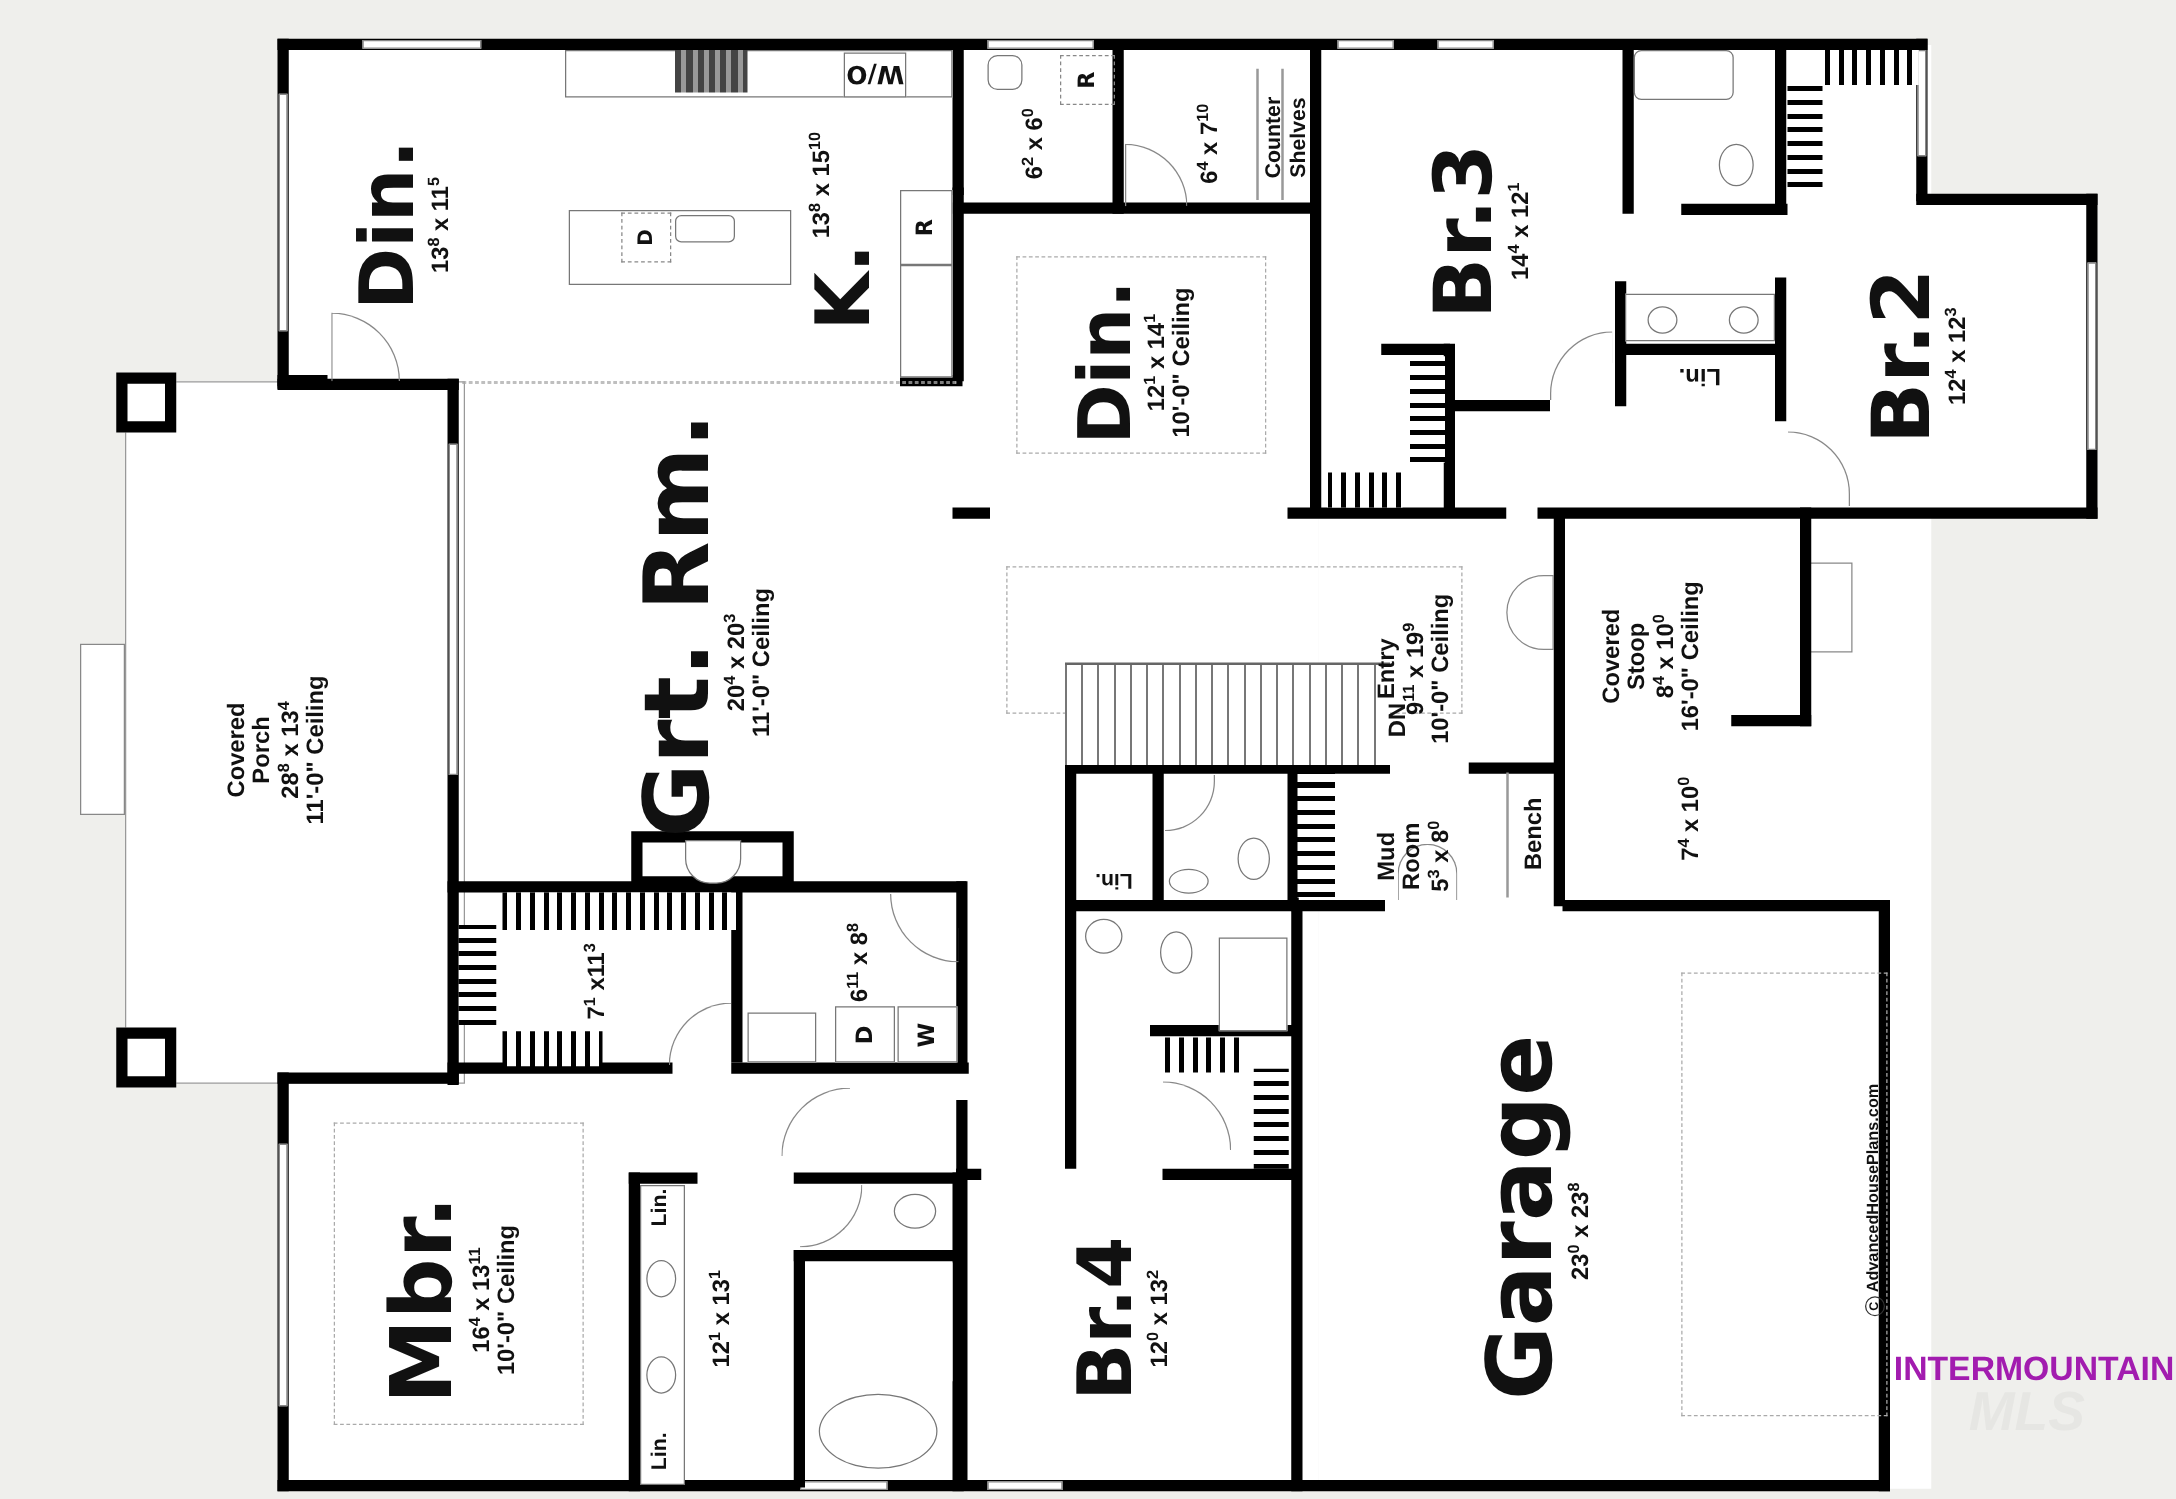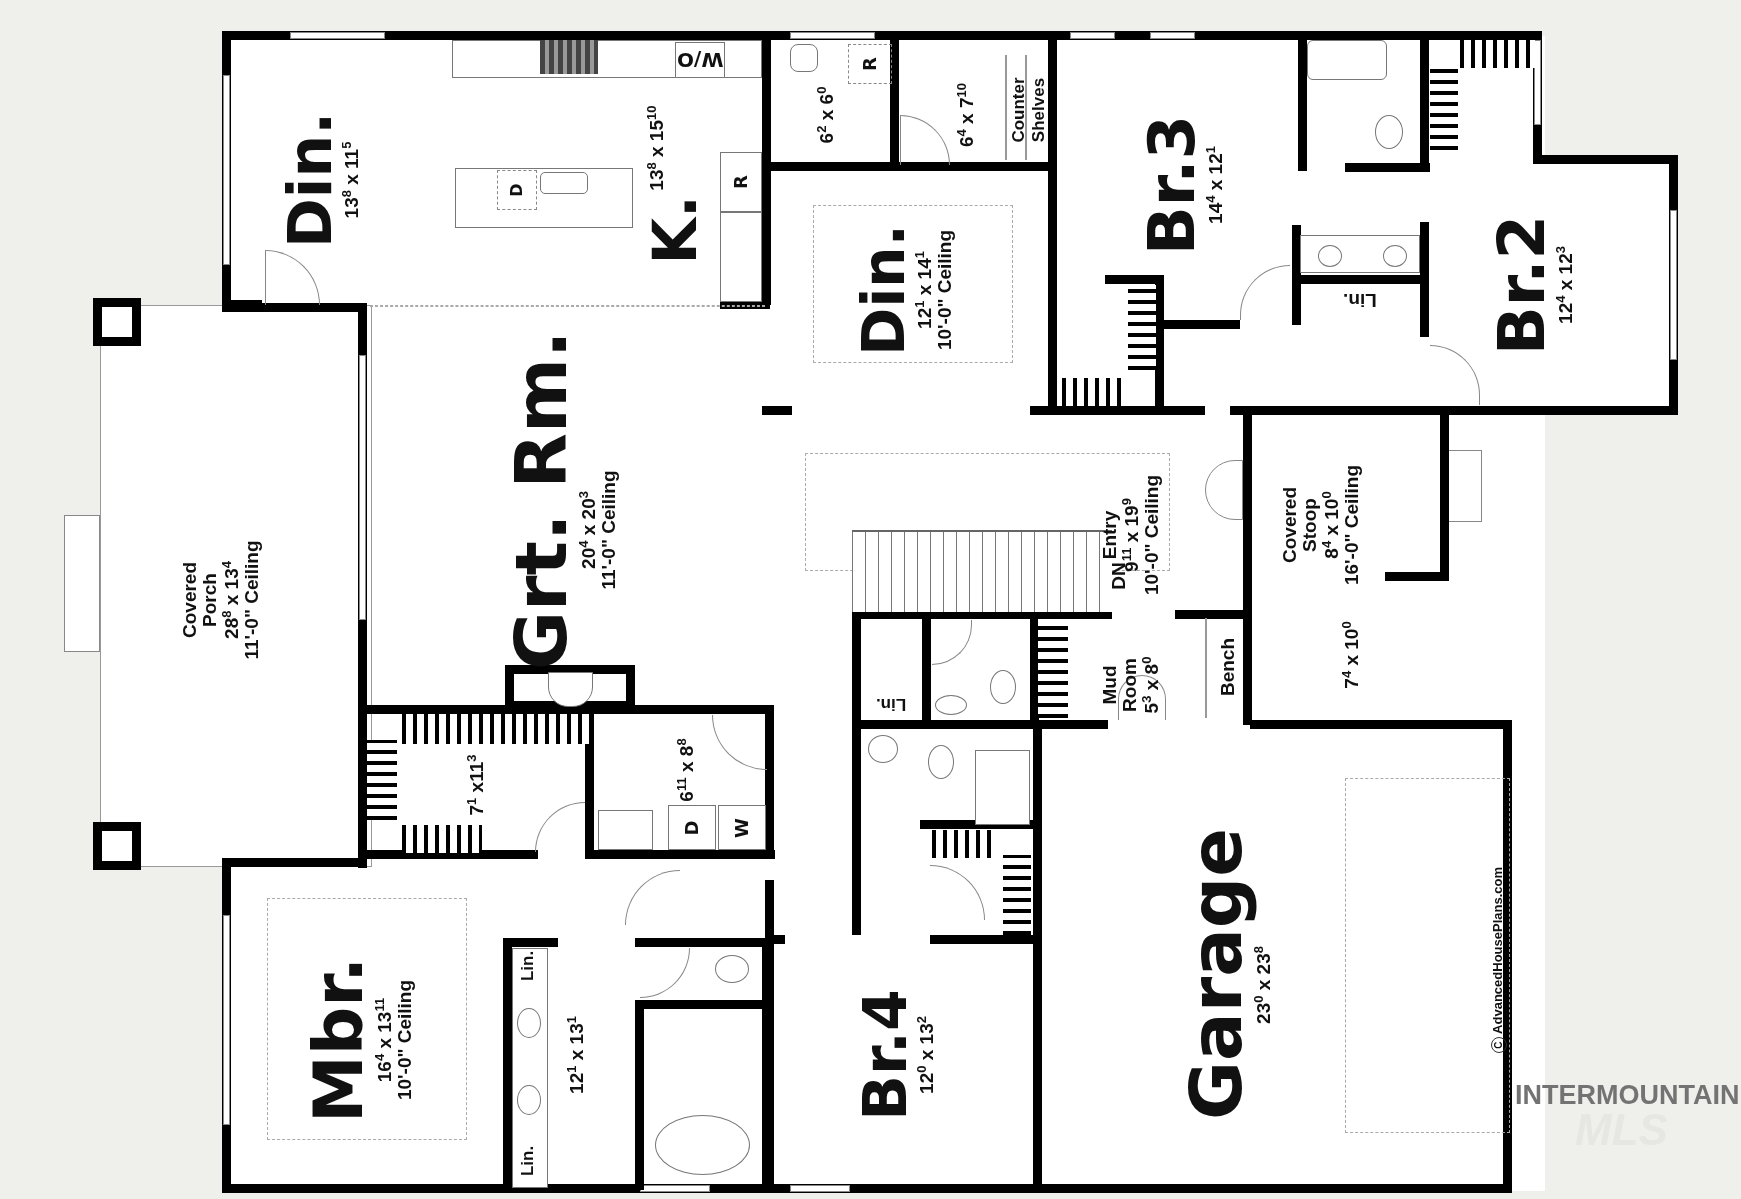--- a/index.html
+++ b/index.html
@@ -13,21 +13,21 @@
     .rot { position:absolute; transform:rotate(-90deg); transform-origin:center center; white-space:nowrap; text-align:center; }
     .big { font-weight:bold; font-family:"DejaVu Sans", sans-serif; line-height:1; }
     .dim { font-size:19px; font-weight:bold; line-height:1.05; }
     .sup { font-size:13px; vertical-align:super; }
     .small { font-size:17px; font-weight:bold; line-height:1.05; }
     .closet { position:absolute; background:repeating-linear-gradient(90deg,#000 0 4px,#fff 4px 11px); }
     .closet-v { position:absolute; background:repeating-linear-gradient(0deg,#000 0 4px,#fff 4px 11px); }
     .fixture { position:absolute; border:1.5px solid #777; background:#fff; box-sizing:border-box; }
     .oval { position:absolute; border:1.5px solid #777; border-radius:50%; box-sizing:border-box; background:#fff; }
     .door { position:absolute; border:1.5px solid #888; box-sizing:border-box; }
-    .watermark { position:absolute; color:#737373; font-weight:bold; }
+    .watermark { position:absolute; color:#a21caf; font-weight:bold; }
   </style>
 </head>
 <body>
 
 <div class="floor" style="left:225px;top:36px;width:830px;height:1155px;"></div>
 <div class="floor" style="left:1055px;top:36px;width:490px;height:1155px;"></div>
 <div class="floor" style="left:1420px;top:160px;width:255px;height:250px;"></div>
 <div class="floor" style="left:100px;top:305px;width:270px;height:560px;border:1px solid #999;"></div>
 <div class="floor" style="left:1250px;top:570px;width:195px;height:150px;"></div>
 

